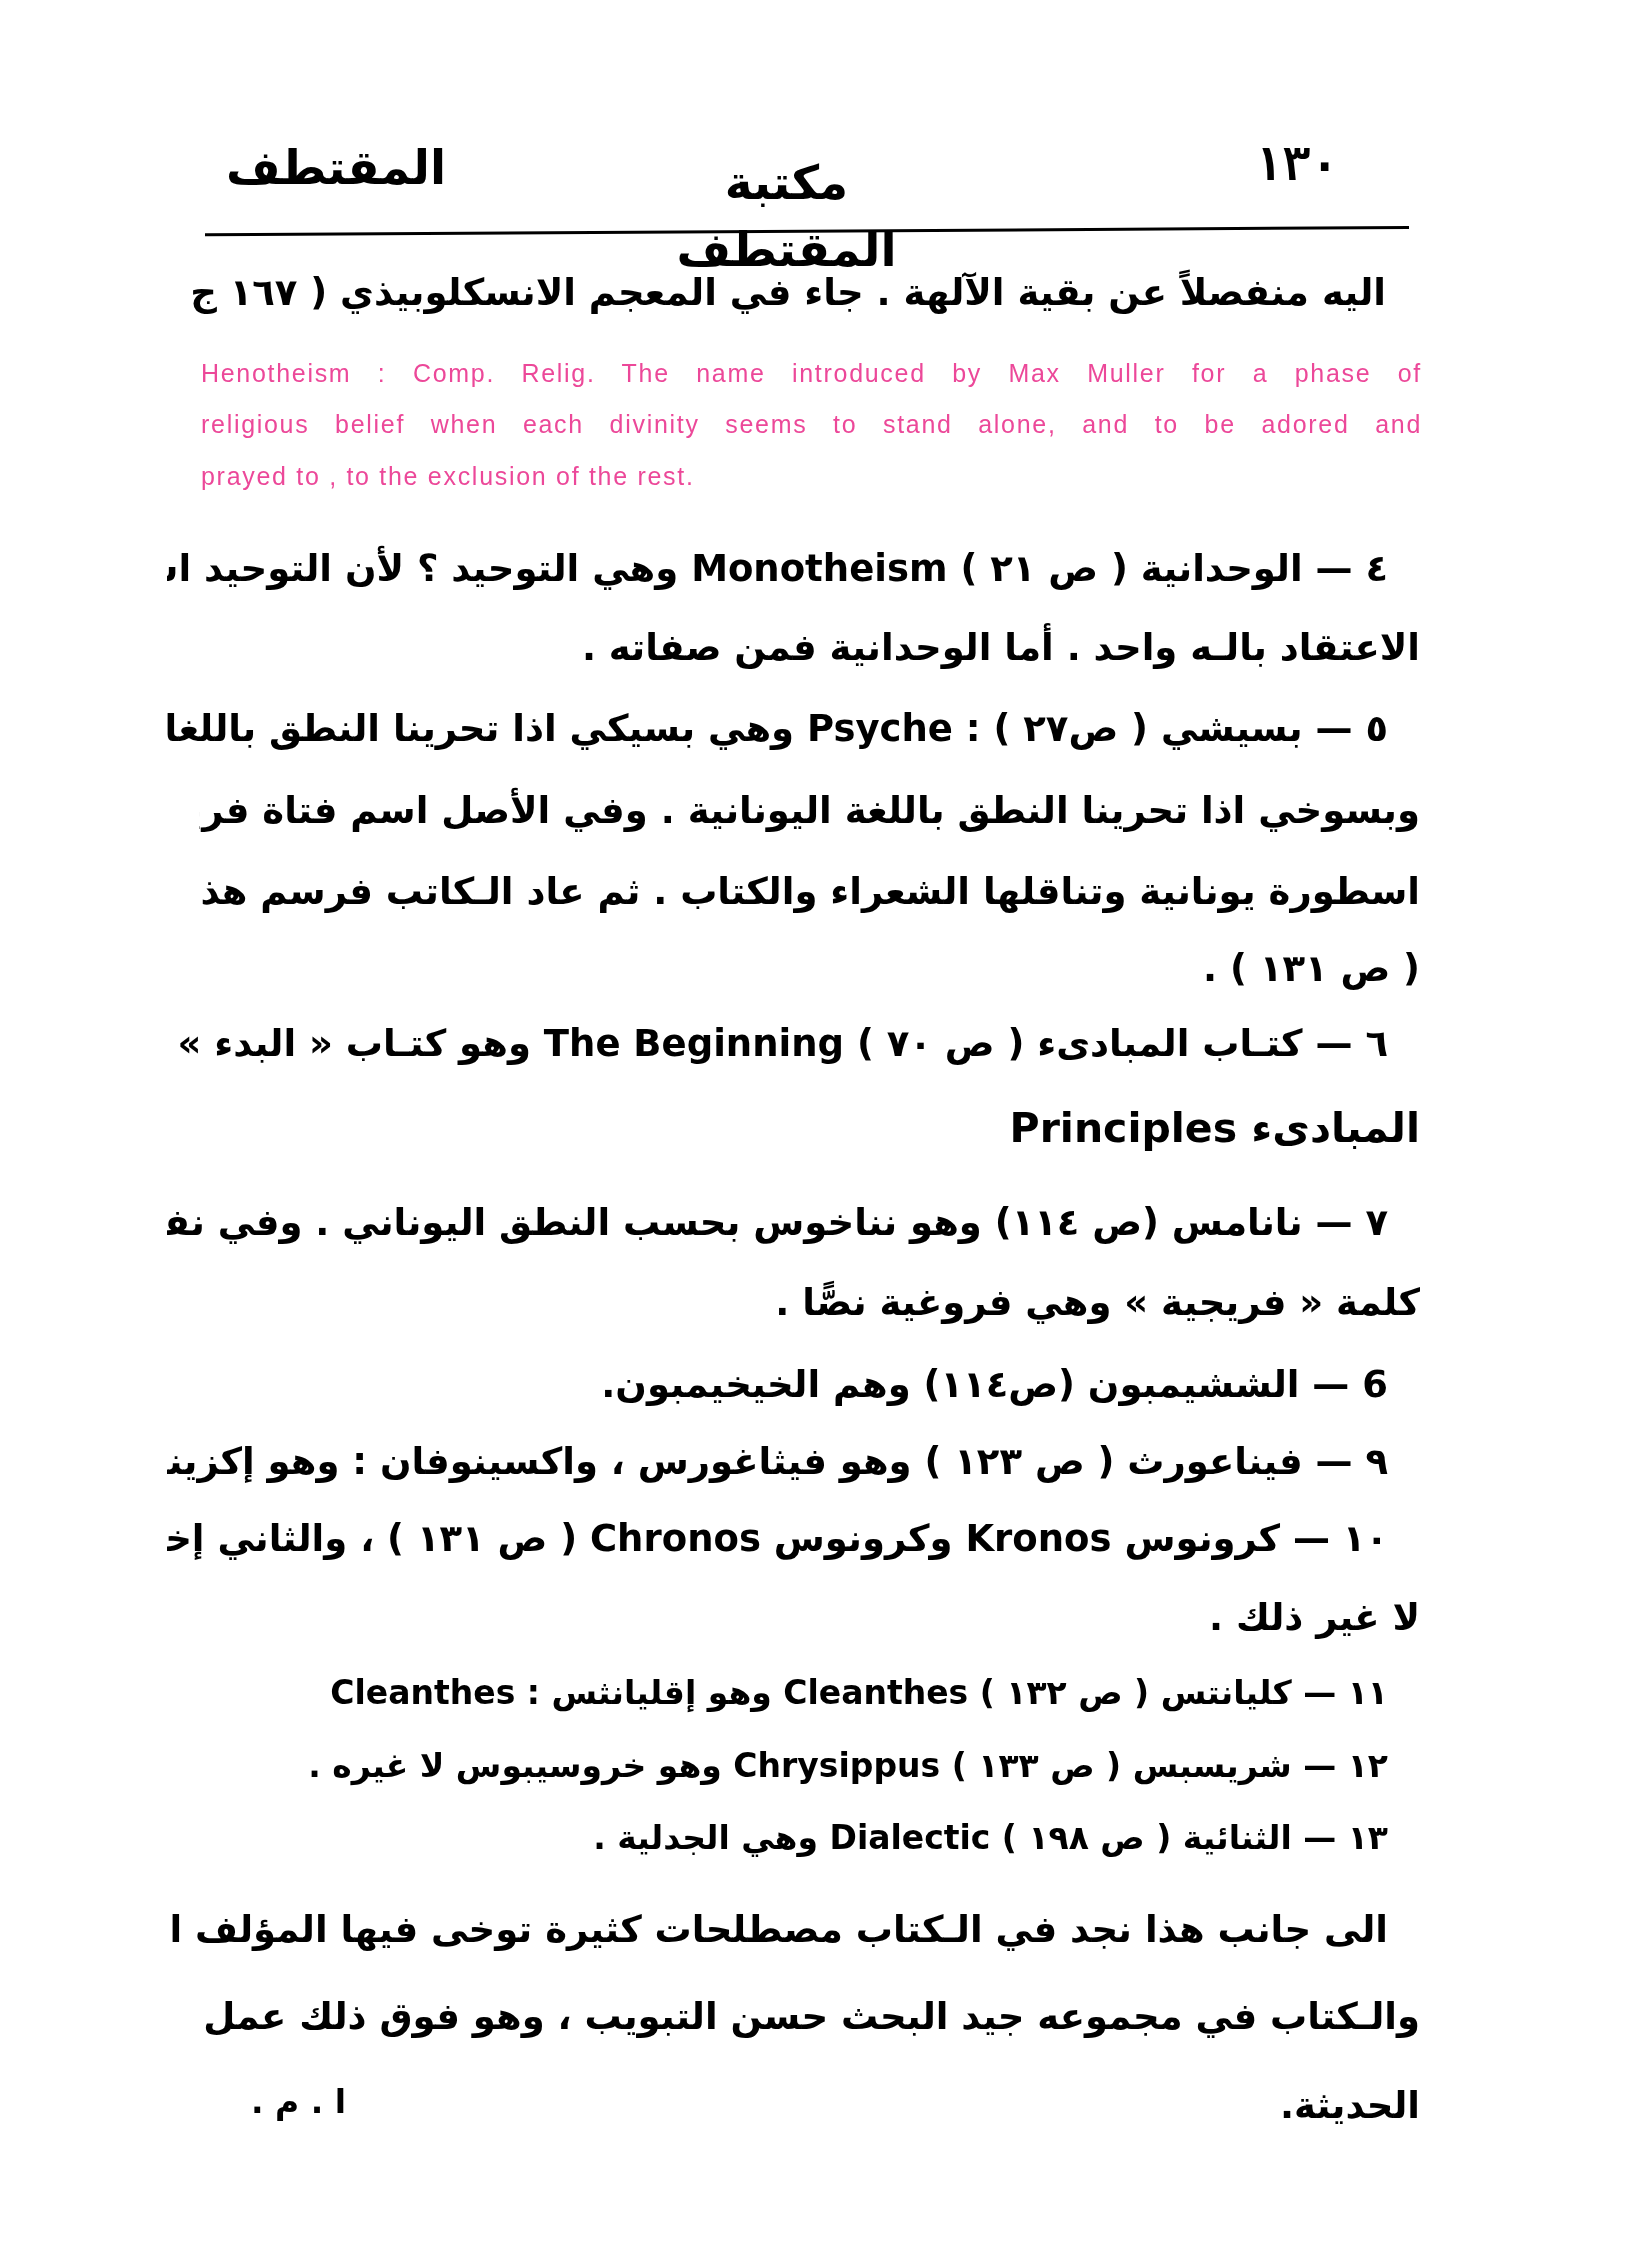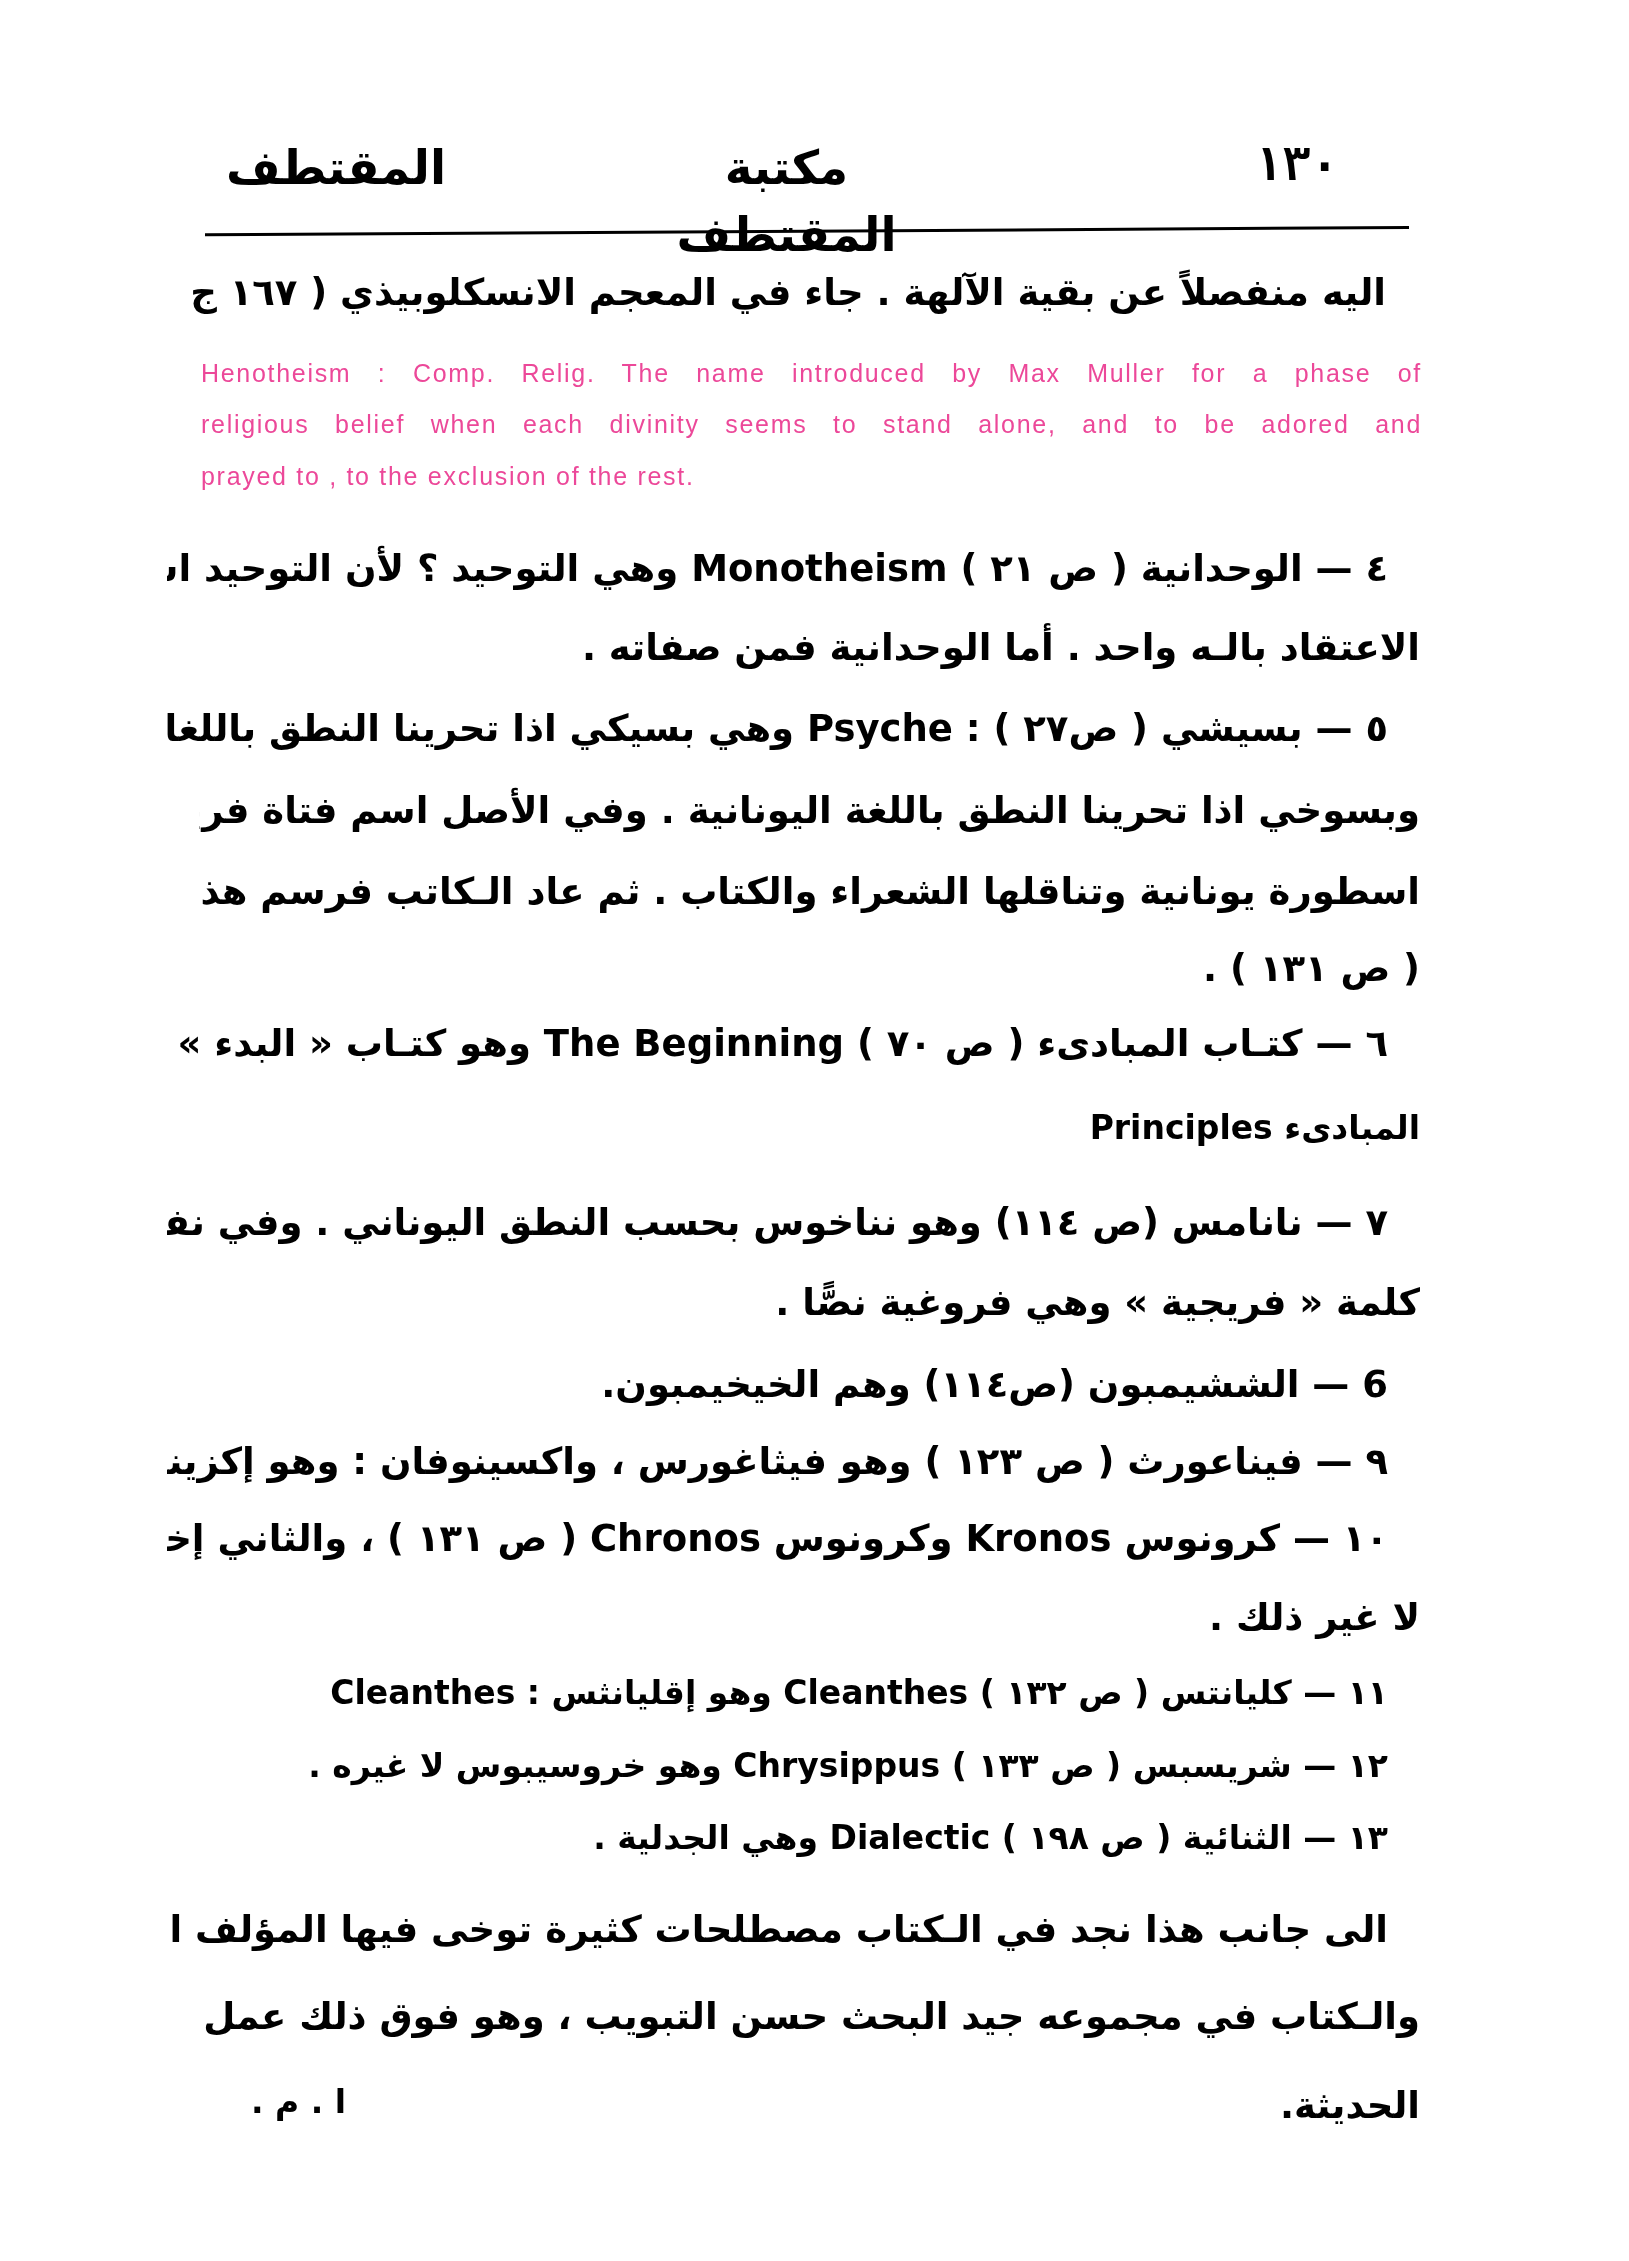--- a/index.html
+++ b/index.html
@@ -3,21 +3,21 @@
   <meta charset="utf-8">
   <style>
     html, body { margin: 0; padding: 0; background: #ffffff; }
     body {
       width: 1629px; height: 2261px; position: relative; overflow: hidden;
       color: #000; font-family: "DejaVu Sans", sans-serif;
     }
     .page { position: absolute; left: 0; top: 0; width: 1629px; height: 2261px; }
     .hdr { position: absolute; top: 134px; font-weight: bold; font-size: 47px; line-height: 67px; direction: rtl; }
     .hdr-num { left: 1254px; font-family: Liberation Mono, monospace; }
-    .hdr-title { left: 661px; width: 251px; text-align: center; }
+    .hdr-title { left: 661px; width: 251px; text-align: center; margin-top: 15px; }
     .hdr-right { left: 226px; }
     .rule { position: absolute; left: 205px; top: 226px; width: 1204px; height: 3.3px; background: #000; transform: rotate(-0.35deg); transform-origin: right center; }
     .line {
       position: absolute; direction: rtl; unicode-bidi: plaintext; white-space: nowrap;
       font-family: "DejaVu Sans", sans-serif; font-weight: bold; font-size: 37px; line-height: 54px;
       text-align: right; overflow: hidden;
     }
     .en {
       position: absolute; left: 201px; width: 1221px; direction: ltr; white-space: nowrap;
       font-family: "Liberation Sans", sans-serif; font-size: 25px; line-height: 37px;
@@ -43,21 +43,21 @@
 
   <div class="line" style="top:542px; right:241px; width:1221px;">٤ — الوحدانية ( ص ٢١ ) Monotheism وهي التوحيد ؟ لأن التوحيد اسم لحا</div>
   <div class="line" style="top:621px; right:209px; width:1221px;">الاعتقاد بالـه واحد . أما الوحدانية فمن صفاته .</div>
 
   <div class="line" style="top:702px; right:241px; width:1221px;">٥ — بسيشي ( ص٢٧ ) : Psyche وهي بسيكي اذا تحرينا النطق باللغات الحدي</div>
   <div class="line" style="top:784px; right:209px; width:1221px;">وبسوخي اذا تحرينا النطق باللغة اليونانية . وفي الأصل اسم فتاة فريدة الجمال ذكرا</div>
   <div class="line" style="top:865px; right:209px; width:1221px;">اسطورة يونانية وتناقلها الشعراء والكتاب . ثم عاد الـكاتب فرسم هذه الـكلمة سبي</div>
   <div class="line" style="top:942px; right:209px; width:335px;">( ص ١٣١ ) .</div>
 
   <div class="line" style="top:1017px; right:241px; width:1221px;">٦ — كتـاب المبادىء ( ص ٧٠ ) The Beginning وهو كتـاب « البدء » لا</div>
-  <div class="line" style="top:1101px; right:209px; width:502px; font-size:33px;">المبادىء Principles</div>
+  <div class="line" style="top:1101px; right:209px; width:502px; font-size:41px;">المبادىء Principles</div>
 
   <div class="line" style="top:1196px; right:241px; width:1221px;">٧ — نانامس (ص ١١٤) وهو نناخوس بحسب النطق اليوناني . وفي نفس المصد</div>
   <div class="line" style="top:1276px; right:209px; width:836px;">كلمة « فريجية » وهي فروغية نصًّا .</div>
 
   <div class="line" style="top:1358px; right:241px; width:836px;">6 — الششيمبون (ص١١٤) وهم الخيخيمبون.</div>
   <div class="line" style="top:1435px; right:241px; width:1221px;">٩ — فيناعورث ( ص ١٢٣ ) وهو فيثاغورس ، واكسينوفان : وهو إكزينوفانس</div>
   <div class="line" style="top:1512px; right:241px; width:1221px;">١٠ — كرونوس Kronos وكرونوس Chronos ( ص ١٣١ ) ، والثاني إخرونو</div>
   <div class="line" style="top:1591px; right:209px; width:418px;">لا غير ذلك .</div>
 
   <div class="line" style="top:1666px; right:241px; width:1087px; font-size:33px;">١١ — كليانتس ( ص ١٣٢ ) Cleanthes وهو إقليانثس : Cleanthes</div>

